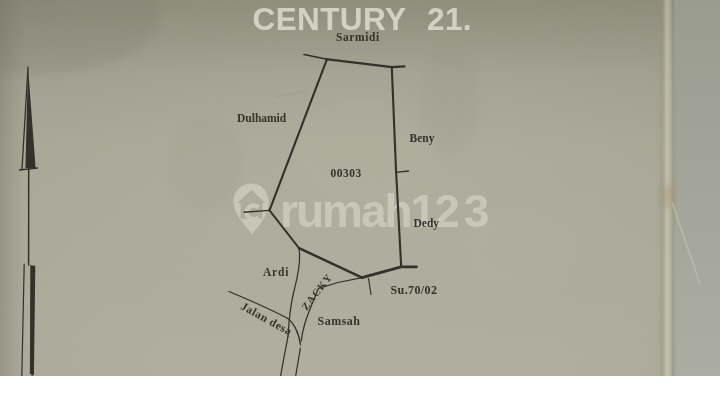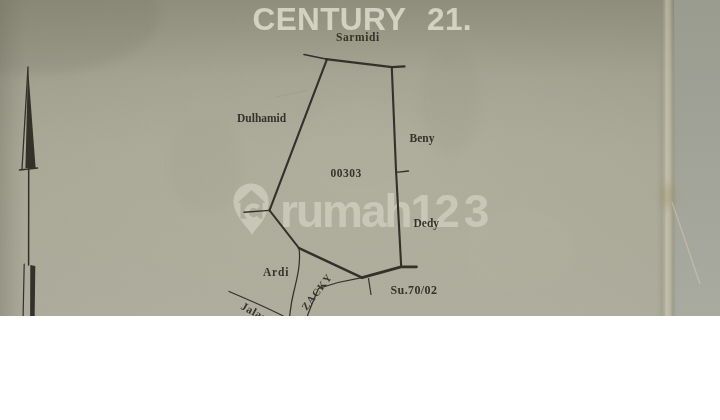--- a/index.html
+++ b/index.html
@@ -1,16 +1,16 @@
 <!DOCTYPE html>
 <html><head>
 <meta charset="utf-8">
 <style>
   html,body{margin:0;padding:0;}
-  #page{width:720px;height:316px;position:relative;overflow:hidden;
+  #page{width:720px;height:376px;position:relative;overflow:hidden;
         font-family:"Liberation Sans", sans-serif;}
 </style>
 </head>
 <body>
 <div id="page">
 <svg width="720" height="420" viewBox="0 0 720 420">
   <defs>
     <linearGradient id="paperv" x1="0" y1="0" x2="0" y2="1">
       <stop offset="0" stop-color="#8f8e7e"></stop>
       <stop offset="0.10" stop-color="#9b9a8a"></stop>

